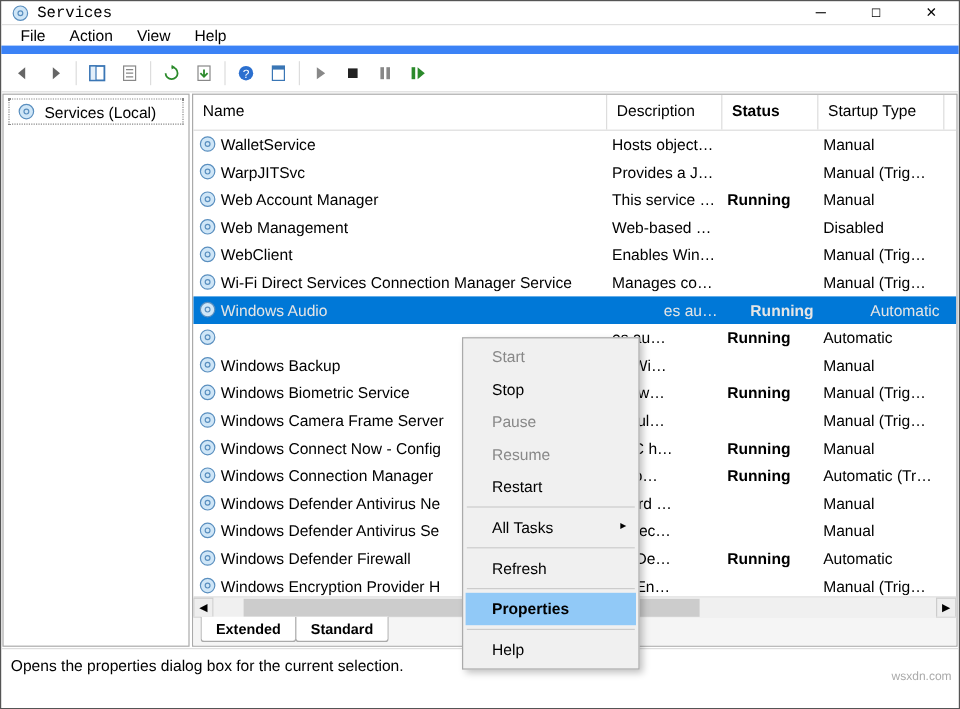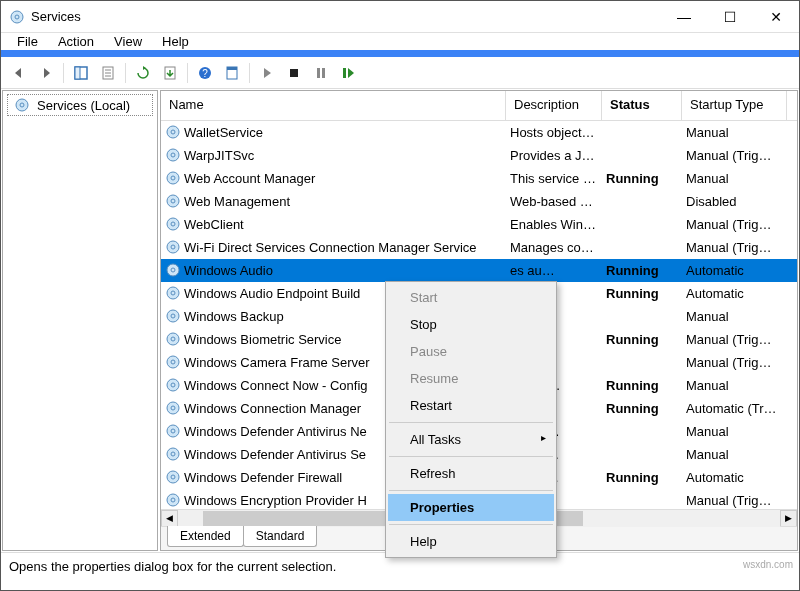--- a/index.html
+++ b/index.html
@@ -1,54 +1,54 @@
 <!DOCTYPE html>
 <html><head>
   <meta charset="utf-8">
   <style>
     * { box-sizing: border-box; margin: 0; padding: 0; }
     body { font-family: "Segoe UI", Tahoma, sans-serif; font-size: 13px; background: #fff; color: #000; width: 800px; height: 591px; overflow: hidden; border: 1px solid #555; position: relative; }
-    .titlebar { height: 32px; display: flex; align-items: center; padding: 0 0 0 8px; border-bottom: 1px solid #e0e0e0; }
+    .titlebar { height: 20px; display: flex; align-items: center; padding: 0 0 0 8px; border-bottom: 1px solid #e0e0e0; font-family: Liberation Mono, monospace; }
     .title-icon { width: 16px; height: 16px; margin-right: 6px; }
     .title-text { flex: 1; font-size: 13px; }
     .win-btns { display: flex; height: 100%; }
     .win-btn { width: 46px; height: 100%; display: flex; align-items: center; justify-content: center; font-size: 14px; }
     .menubar { height: 24px; display: flex; align-items: center; padding: 0 6px; border-bottom: 7px solid #3b82f6; }
     .menu-item { padding: 3px 10px; font-size: 13px; }
     .toolbar { height: 32px; display: flex; align-items: center; padding: 0 6px; border-bottom: 1px solid #ddd; gap: 3px; }
     .tb-btn { width: 24px; height: 24px; display: flex; align-items: center; justify-content: center; border: 1px solid transparent; }
     .tb-btn svg { width: 16px; height: 16px; }
     .tb-sep { width: 1px; height: 20px; background: #ddd; margin: 0 2px; }
     .content { display: flex; height: 464px; border-bottom: 1px solid #ddd; }
     .treepane { width: 156px; border: 1px solid #aaa; margin: 1px; padding: 2px 0; }
     .treenode { display: flex; align-items: center; padding: 2px 6px; background: #fff; border: 1px dotted #888; margin: 1px 4px; }
     .treenode span { margin-left: 4px; }
     .listpane { flex: 1; border: 1px solid #aaa; margin: 1px; display: flex; flex-direction: column; position: relative; overflow: hidden; }
     .listheader { display: flex; height: 30px; border-bottom: 1px solid #ddd; font-size: 13px; }
     .lh-col { padding: 6px 8px; border-right: 1px solid #ddd; overflow: hidden; white-space: nowrap; }
     .rows { overflow: hidden; }
     .row { display: flex; height: 23px; align-items: center; white-space: nowrap; }
     .row.selected { background: #0078d7; color: #fff; }
-    .row.selected .cell { color: #000000; }
+    .row.selected .cell { color: #e5e5e5; text-align: right; }
     .cell { padding: 0 4px; overflow: hidden; text-overflow: ellipsis; font-size: 13px; }
     .cell.name { display: flex; align-items: center; }
     .svc-icon { width: 16px; height: 16px; margin-right: 3px; flex-shrink: 0; }
     .col-name { width: 345px; }
     .col-desc { width: 96px; }
     .col-status { width: 80px; font-weight: bold; }
     .col-startup { width: 105px; }
-    .tabs { display: flex; height: 24px; border-top: 1px solid #ddd; padding-left: 6px; align-items: flex-start; background:#f5f5f5;}
+    .tabs { display: flex; height: 24px; border-top: 1px solid #ddd; padding-left: 6px; align-items: flex-start; background:#f5f5f5;font-weight:bold;}
     .tab { padding: 3px 12px; font-size: 12px; background: #fff; border: 1px solid #aaa; border-top: none; border-radius: 0 0 3px 3px; margin-right: -1px; position: relative; top:-1px;}
     .tab.active { background: #fff; }
     .hscroll { height: 17px; border-top: 1px solid #ddd; display: flex; align-items: center; background:#f0f0f0; }
     .hscroll-btn { width:17px; height:17px; background:#eee; border:1px solid #ccc; display:flex; align-items:center; justify-content:center; font-size:9px; }
     .hscroll-track { flex:1; height:17px; background:#f0f0f0; position:relative;}
     .hscroll-thumb { position:absolute; left:25px; width:380px; height:15px; top:1px; background:#ccc; }
     .statusbar { height: 26px; display: flex; align-items: center; padding: 0 8px; font-size: 13px; }
-    .ctxmenu { position: absolute; left: 384px; top: 280px; width: 172px; background: #f0f0f0; border: 1px solid #aaa; box-shadow: 3px 3px 6px rgba(0,0,0,0.25); padding: 2px; z-index: 10; }
+    .ctxmenu { position: absolute; left: 384px; top: 280px; width: 148px; background: #f0f0f0; border: 1px solid #aaa; box-shadow: 3px 3px 6px rgba(0,0,0,0.25); padding: 2px; z-index: 10; }
     .ctx-item { padding: 6px 18px 6px 22px; font-size: 13px; position: relative; }
     .ctx-item.disabled { color: #888; }
     .ctx-item.highlight { background: #91c9f7; }
     .ctx-item.sub::after { content: "▸"; position: absolute; right: 8px; font-size: 10px; }
     .ctx-sep { height: 1px; background: #ccc; margin: 3px 1px; }
     .ctx-item.bold { font-weight: 600; }
     .watermark { position: absolute; right: 6px; bottom: 20px; font-size: 10px; color: #aaa; }
     .gear-svg circle { fill:#cfe6f7; stroke:#5a8fbf; stroke-width:1;}
   </style>
 </head>
@@ -251,21 +251,20 @@
           <div class="cell col-desc">es au…</div>
           <div class="cell col-status">Running</div>
           <div class="cell col-startup">Automatic</div>
         </div>
         <div class="row">
           <div class="cell name col-name">
             <svg class="svc-icon gear-svg" viewBox="0 0 16 16">
               <circle cx="8" cy="8" r="6"></circle>
               <circle cx="8" cy="8" r="2" fill="#fff"></circle>
             </svg>
-            <span>Windows Audio Endpoint Build</span>
           </div>
           <div class="cell col-desc">es au…</div>
           <div class="cell col-status">Running</div>
           <div class="cell col-startup">Automatic</div>
         </div>
         <div class="row">
           <div class="cell name col-name">
             <svg class="svc-icon gear-svg" viewBox="0 0 16 16">
               <circle cx="8" cy="8" r="6"></circle>
               <circle cx="8" cy="8" r="2" fill="#fff"></circle>

